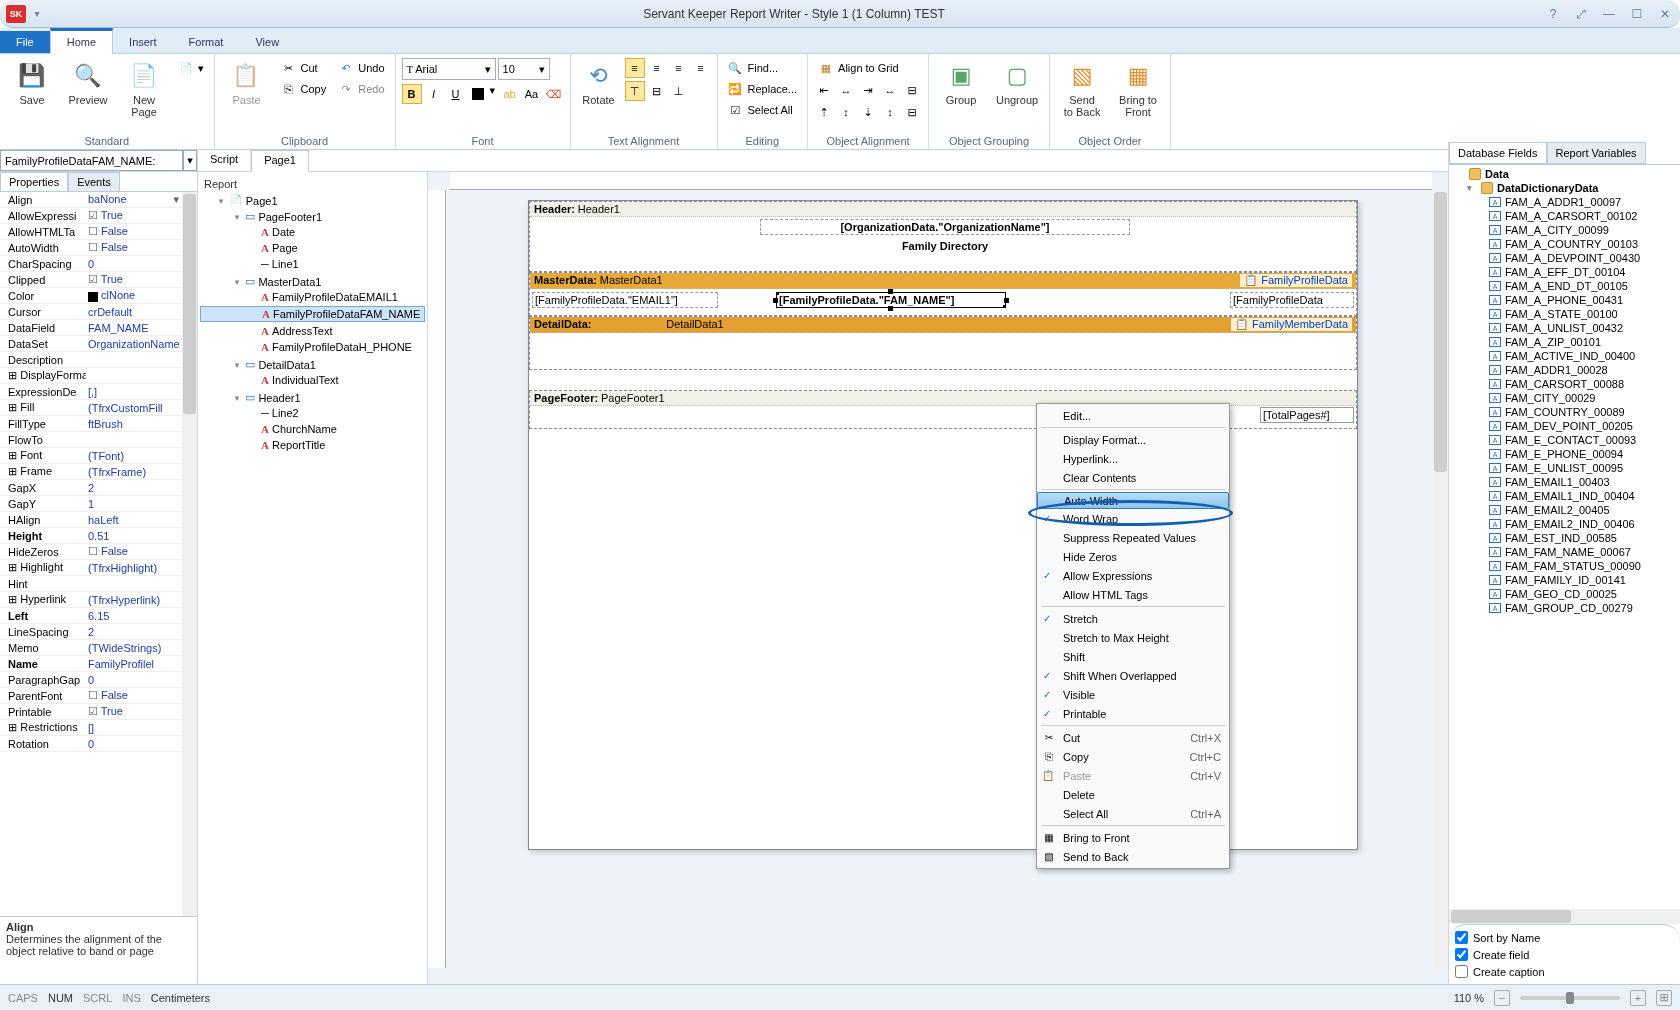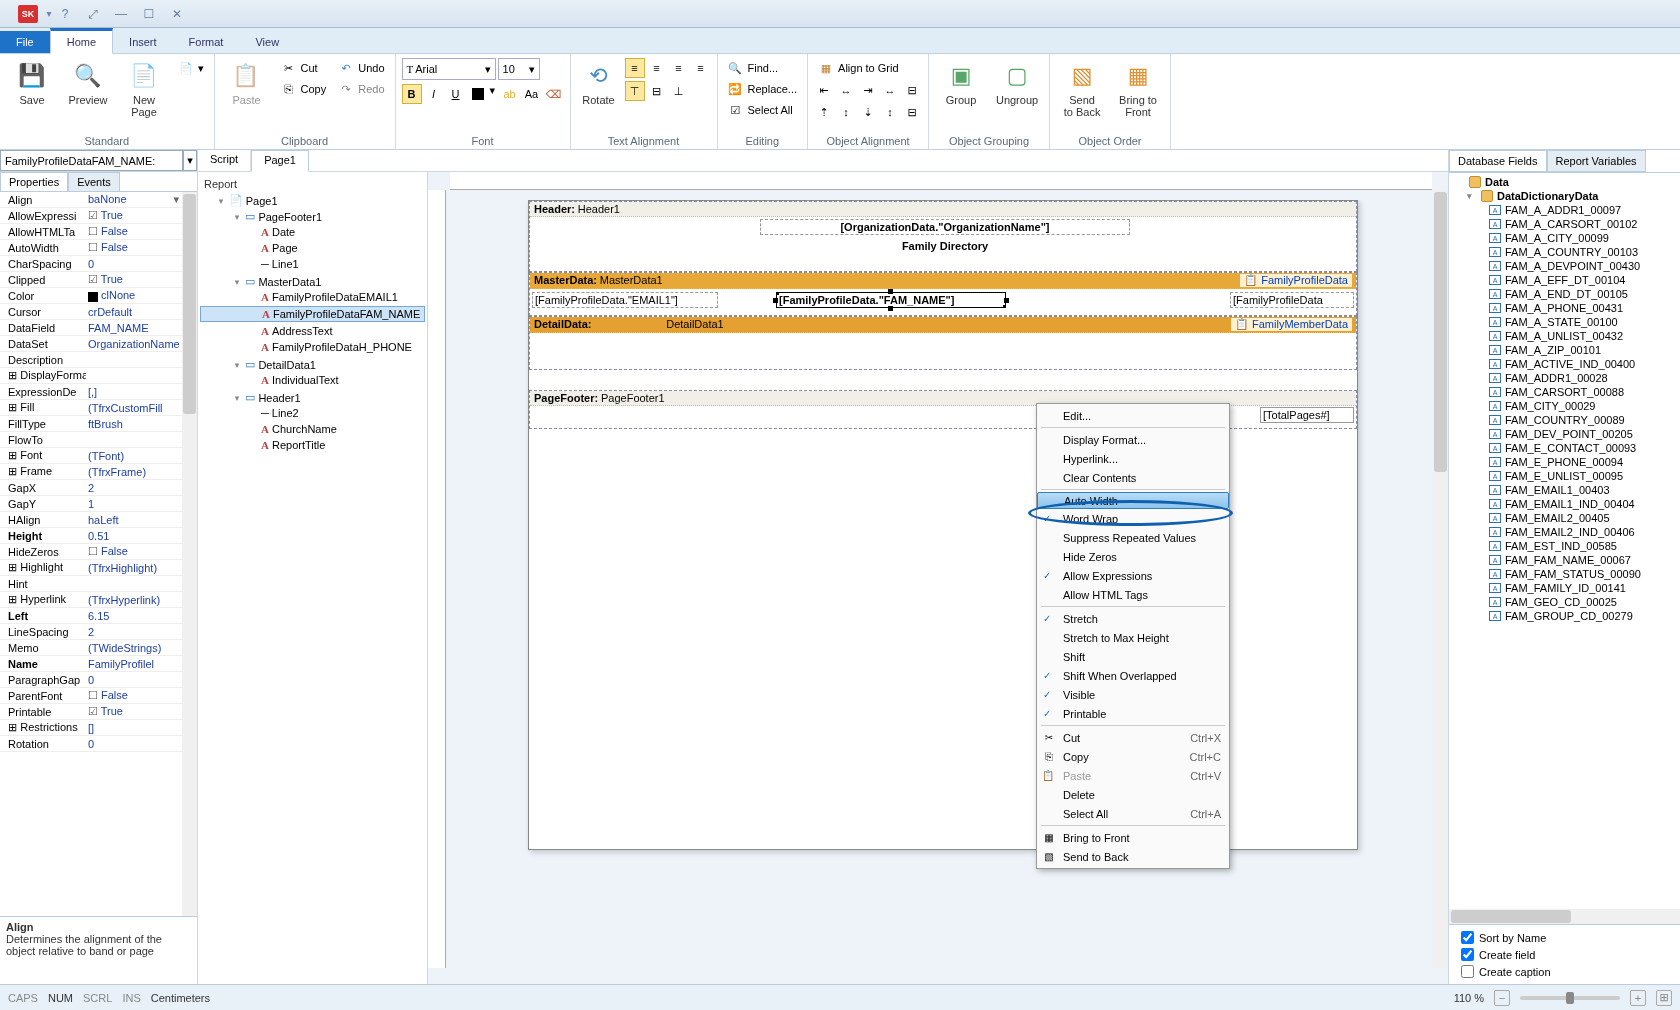--- a/index.html
+++ b/index.html
@@ -1,19 +1,19 @@
 <!DOCTYPE html>
 <html><head>
 <meta charset="utf-8">
 <style>
 * { box-sizing: border-box; margin: 0; padding: 0; font-family: "Segoe UI", Tahoma, sans-serif; font-size: 11px; }
 body { background: #fff; width: 1680px; height: 1010px; overflow: hidden; position: relative; }
 
 
-.titlebar { height: 28px; background: linear-gradient(#e8f0f8, #d8e4f0); display: flex; align-items: center; padding: 0 18px; border-bottom: 1px solid #a8bcd0; }
+.titlebar { height: 28px; background: linear-gradient(#e8f0f8, #d8e4f0); display: flex; align-items: center; padding: 0 6px; border-bottom: 1px solid #a8bcd0; border-radius: 13px; }
 .titlebar .app-icon { width: 20px; height: 18px; background: #d83030; color: #fff; font-weight: bold; font-size: 9px; display: flex; align-items: center; justify-content: center; margin-right: 4px; border-radius:2px;}
 .titlebar .qat { display: flex; gap: 6px; align-items:center;}
 .titlebar .qat .qat-btn { width: 14px; height: 14px; color:#7088a0; display:flex; align-items:center; justify-content:center; font-size:10px;}
 .titlebar .title { flex: 1; text-align: center; color: #333; font-size: 12px; }
 .titlebar .winbtns { display: flex; gap: 10px; }
 .titlebar .winbtns div { width: 18px; height: 18px; color:#6080a0; display:flex; align-items:center; justify-content:center; font-size:12px;}
 
 
 .menubar { height: 26px; display: flex; align-items: flex-end; background: #e0ecf6; border-bottom:1px solid #c0d0e0;}
 .menubar .tab { padding: 5px 16px; color: #336; cursor: pointer; }
@@ -25,21 +25,21 @@
 .ribbon-group { border-right: 1px solid #d0dce8; display: flex; flex-direction: column; padding: 2px 6px 0 6px; }
 .ribbon-group .body { flex: 1; display: flex; align-items: flex-start; gap: 4px; padding-top:2px;}
 .ribbon-group .label { text-align: center; color: #5a6a7a; font-size: 11px; padding: 2px 0; }
 .bigbtn { display: flex; flex-direction: column; align-items: center; justify-content: flex-start; width: 52px; padding: 2px; cursor: pointer; text-align:center; gap:2px;}
 .bigbtn .icon { width: 32px; height: 32px; display:flex; align-items:center; justify-content:center; font-size:22px; }
 .bigbtn span { color: #333; line-height: 12px; }
 .smallcol { display: flex; flex-direction: column; gap: 1px; }
 .smallbtn { display: flex; align-items: center; gap: 4px; padding: 2px 4px; cursor: pointer; height:20px;}
 .smallbtn .ic { width: 16px; height: 16px; display:flex; align-items:center; justify-content:center;}
 .font-combo { height: 22px; border: 1px solid #aac; background: #fff; display: flex; align-items: center; padding: 0 4px; gap:2px;}
-.font-combo.wide { width: 94px; } .font-combo.narrow { width: 42px; gap: 12px; }
+.font-combo.wide { width: 94px; } .font-combo.narrow { width: 52px; gap: 12px; }
 .toolrow { display: flex; gap: 2px; }
 .tgl { width: 20px; height: 20px; border: 1px solid transparent; display:flex; align-items:center; justify-content:center; cursor:pointer;}
 .tgl.active { background:#fde8a0; border:1px solid #d0b040;}
 
 
 .left-panel { position: absolute; top: 150px; left: 0; width: 198px; bottom: 26px; display:flex; flex-direction:column; border-right:1px solid #cdd7e1;}
 .selector-row { height: 22px; display: flex; border-bottom:1px solid #cdd7e1;}
 .selector-row input { flex: 1; border: 1px solid #9ab; padding: 0 4px; font-size: 11px; }
 .side-tabs { display: flex; background: #fff; }
 .side-tabs .t { padding: 3px 8px; border: 1px solid #bcd; border-bottom:none; background:#fff; cursor:pointer;}
@@ -99,52 +99,53 @@
 .context-menu .item { display: flex; align-items: center; height: 19px; padding: 0 8px 0 26px; position: relative; cursor:pointer;}
 .context-menu .item.highlight { background: linear-gradient(#b8dcf8,#8ec4ec); border:1px solid #3080c0; border-radius:2px; height:17px;}
 .context-menu .item .chk { position:absolute; left:6px; color:#2070c0; font-size:10px;}
 .context-menu .item .sc { margin-left:auto; color:#666;}
 .context-menu .sep { height:1px; background:#ccc; margin:2px 4px;}
 .context-menu .item.disabled { color:#999;}
 .context-menu .item .ic { position:absolute; left:5px; width:14px; height:14px; display:flex; align-items:center; justify-content:center; font-size:10px;}
 .highlight-ellipse { position:absolute; border:3px solid #1060b0; border-radius:50%; pointer-events:none; z-index:101;}
 
 
-.right-panel { position: absolute; top: 150px; right: 0; width: 232px; bottom: 26px; display: flex; flex-direction: column; border-left:1px solid #cdd7e1; background:#fff;margin-left:40px;}
+.right-panel { position: absolute; top: 142px; right: 0; width: 232px; bottom: 26px; display: flex; flex-direction: column; border-left:1px solid #cdd7e1; background:#fff;margin-left:40px;}
 .right-panel .tabs { display:flex; border-bottom:1px solid #bcd;}
 .right-panel .tabs .t { padding:4px 8px; border:1px solid #bcd; background:#fff; cursor:pointer;}
 .right-panel .tabs .t.inactive { background:#e4ecf4;}
 .db-tree { flex:1; overflow:auto; padding:2px;}
 .db-tree .node { display:flex; align-items:center; gap:4px; padding:1px 2px 1px 4px; white-space:nowrap; cursor:pointer;}
 .db-tree .node .collapse { width:10px; color:#888; font-size:9px;}
 .db-tree .node .fic { width:12px; height:12px; background:#f0c060; border:1px solid #c09030; border-radius:2px;}
 .db-tree .node.bold { font-weight:bold;}
 .db-tree .leaf { padding-left:38px; display:flex; align-items:center; gap:4px;}
 .db-tree .leaf .aic { width:12px; height:10px; border:1px solid #3070b0; color:#3070b0; font-size:7px; display:flex; align-items:center; justify-content:center;}
-.right-panel .opts { border-top:1px solid #bcd; padding:4px 12px;}
+.right-panel .opts { border-top:1px solid #bcd; padding:4px 6px;border-radius:17px;}
 .right-panel .opts label { display:flex; align-items:center; gap:5px; padding:2px 0; cursor:pointer;}
 .right-panel .hscroll { height:15px; background:#f0f0f0; position:relative;}
 .right-panel .hscroll .thumb { position:absolute; top:1px; bottom:1px; left:2px; width:120px; background:#cdcdcd; border-radius:3px;}
 
 
 .statusbar { position: absolute; bottom: 0; left: 0; right: 0; height: 26px; background: #e8f0f8; border-top: 1px solid #bcd; display: flex; align-items: center; padding: 0 8px; gap: 10px; color:#888; font-size:11px;}
 .statusbar .on { color:#333;}
 .statusbar .spacer { flex:1;}
 .statusbar .zoom-slider { width:100px; height:4px; background:#ccc; position:relative; border-radius:2px;}
 .statusbar .zoom-slider .knob { position:absolute; width:8px; height:12px; background:#888; top:-4px; left:46px; border-radius:2px;}
 .statusbar .zbtn { width:16px; height:16px; border:1px solid #aaa; border-radius:2px; display:flex; align-items:center; justify-content:center; cursor:pointer;}
 </style>
 </head>
 <body>
 
 <div class="titlebar">
   <div class="app-icon">SK</div>
   <div class="qat">
     <div class="qat-btn">▾</div>
   </div>
+  <div class="title">Servant Keeper Report Writer - Style 1 (1 Column) TEST</div>
   <div class="winbtns">
     <div>?</div>
     <div>⤢</div>
     <div>—</div>
     <div>☐</div>
     <div>✕</div>
   </div>
 </div>
 
 <div class="menubar">

